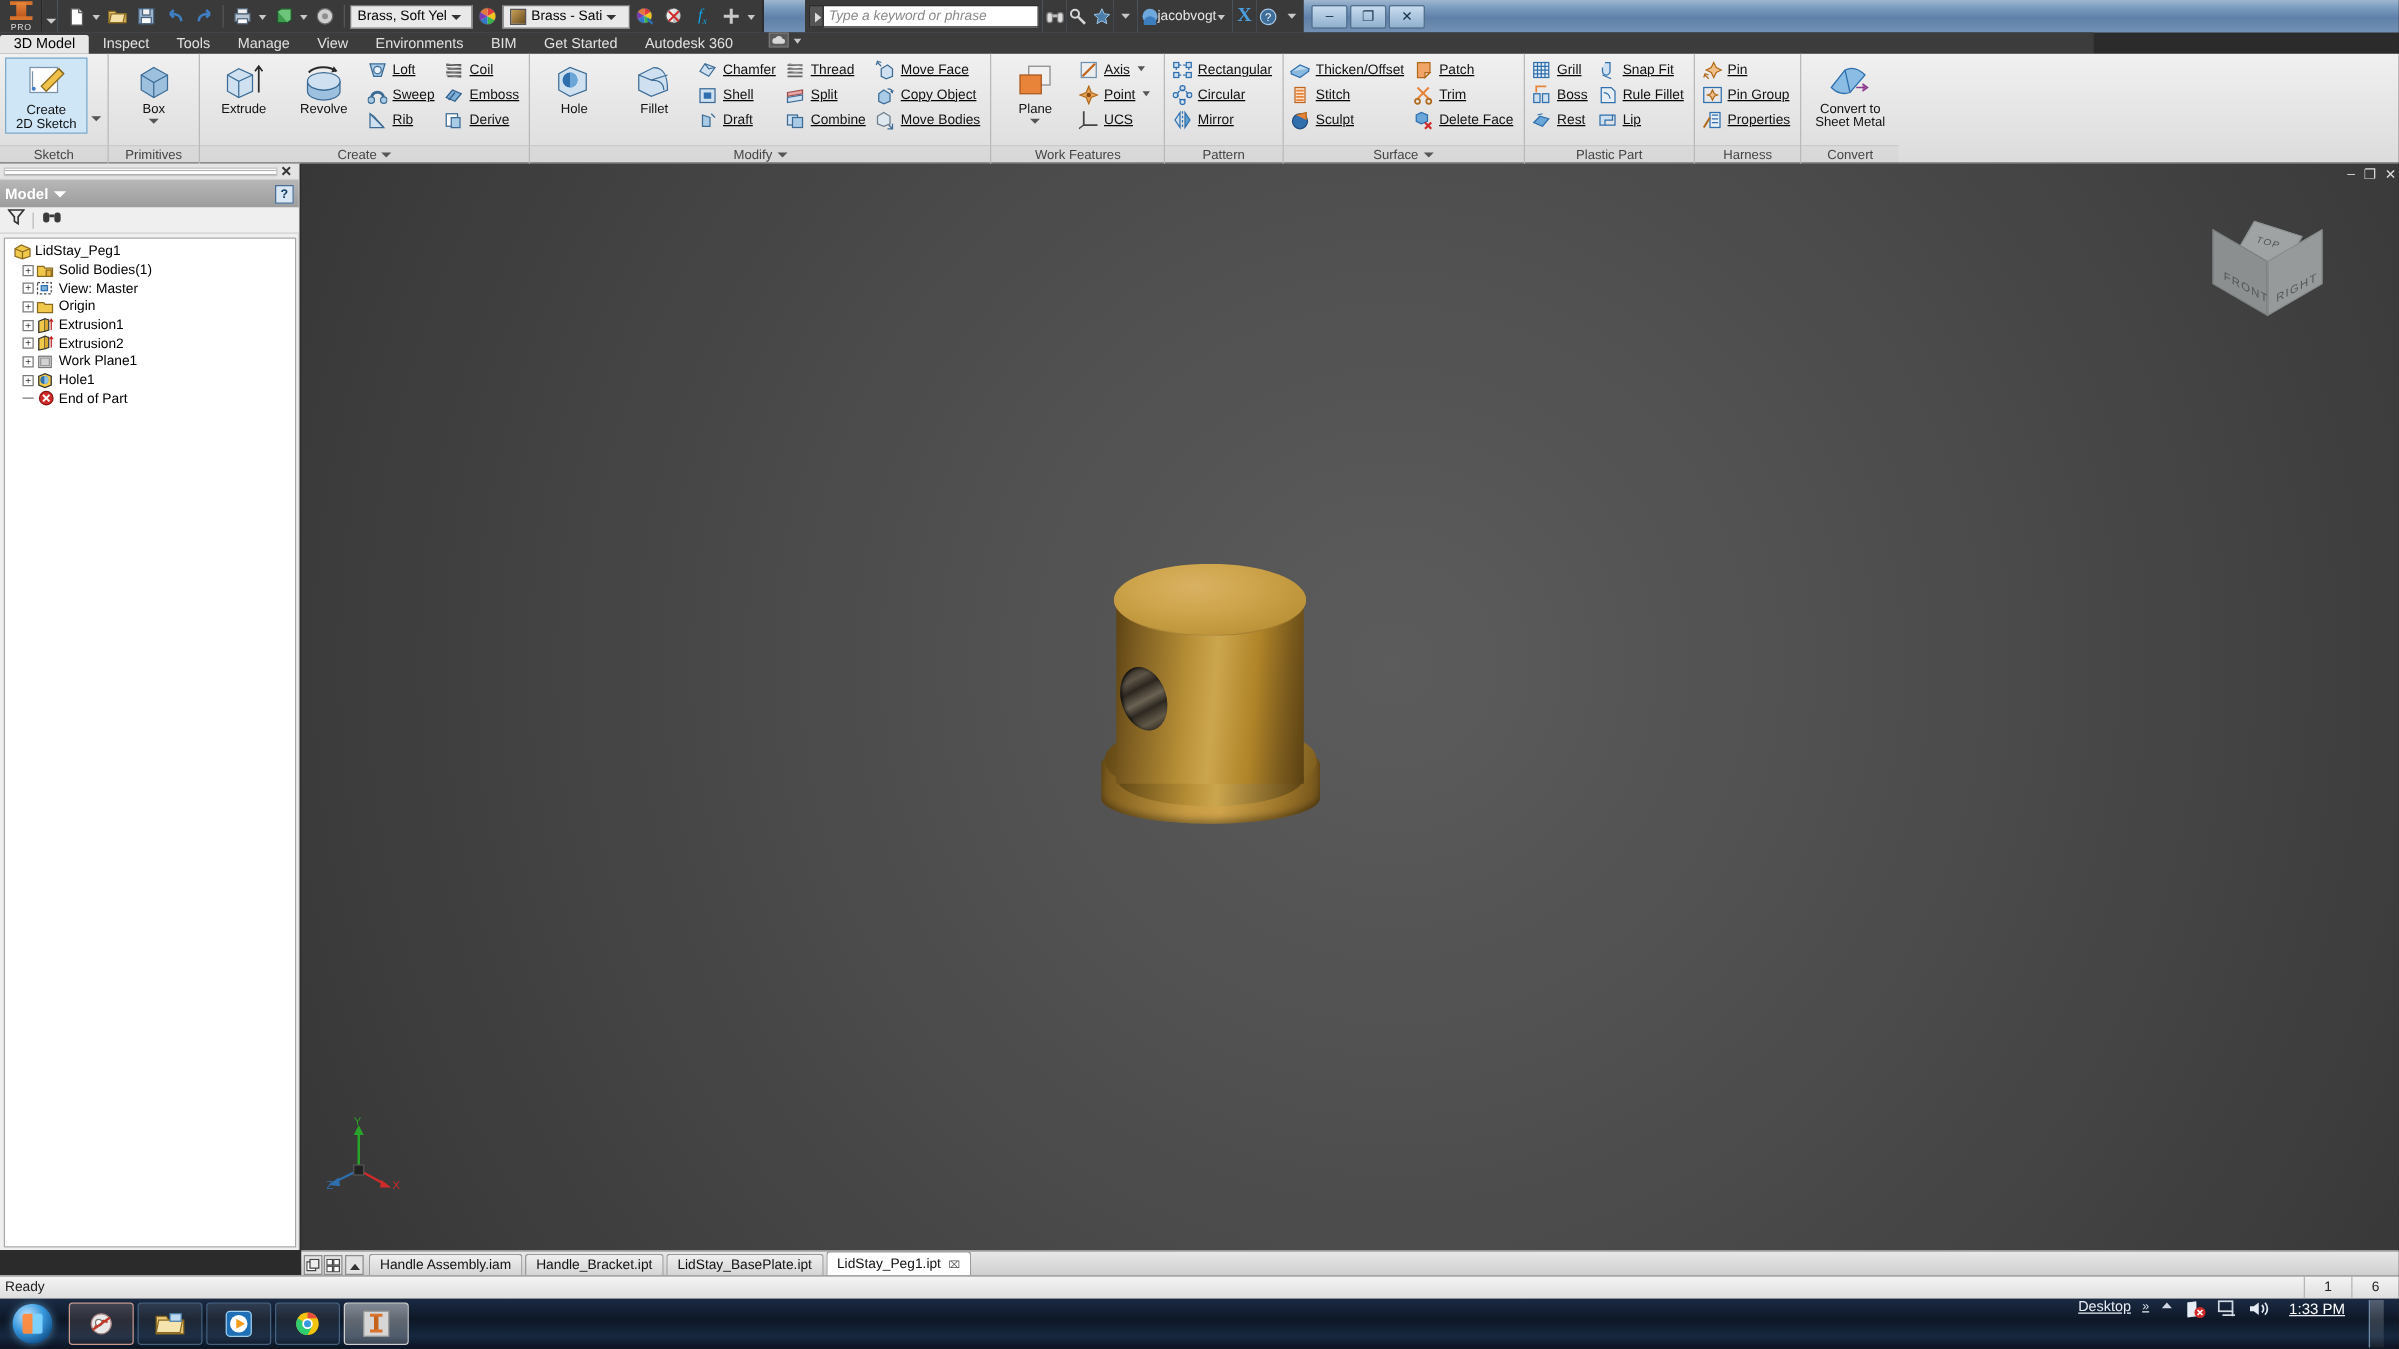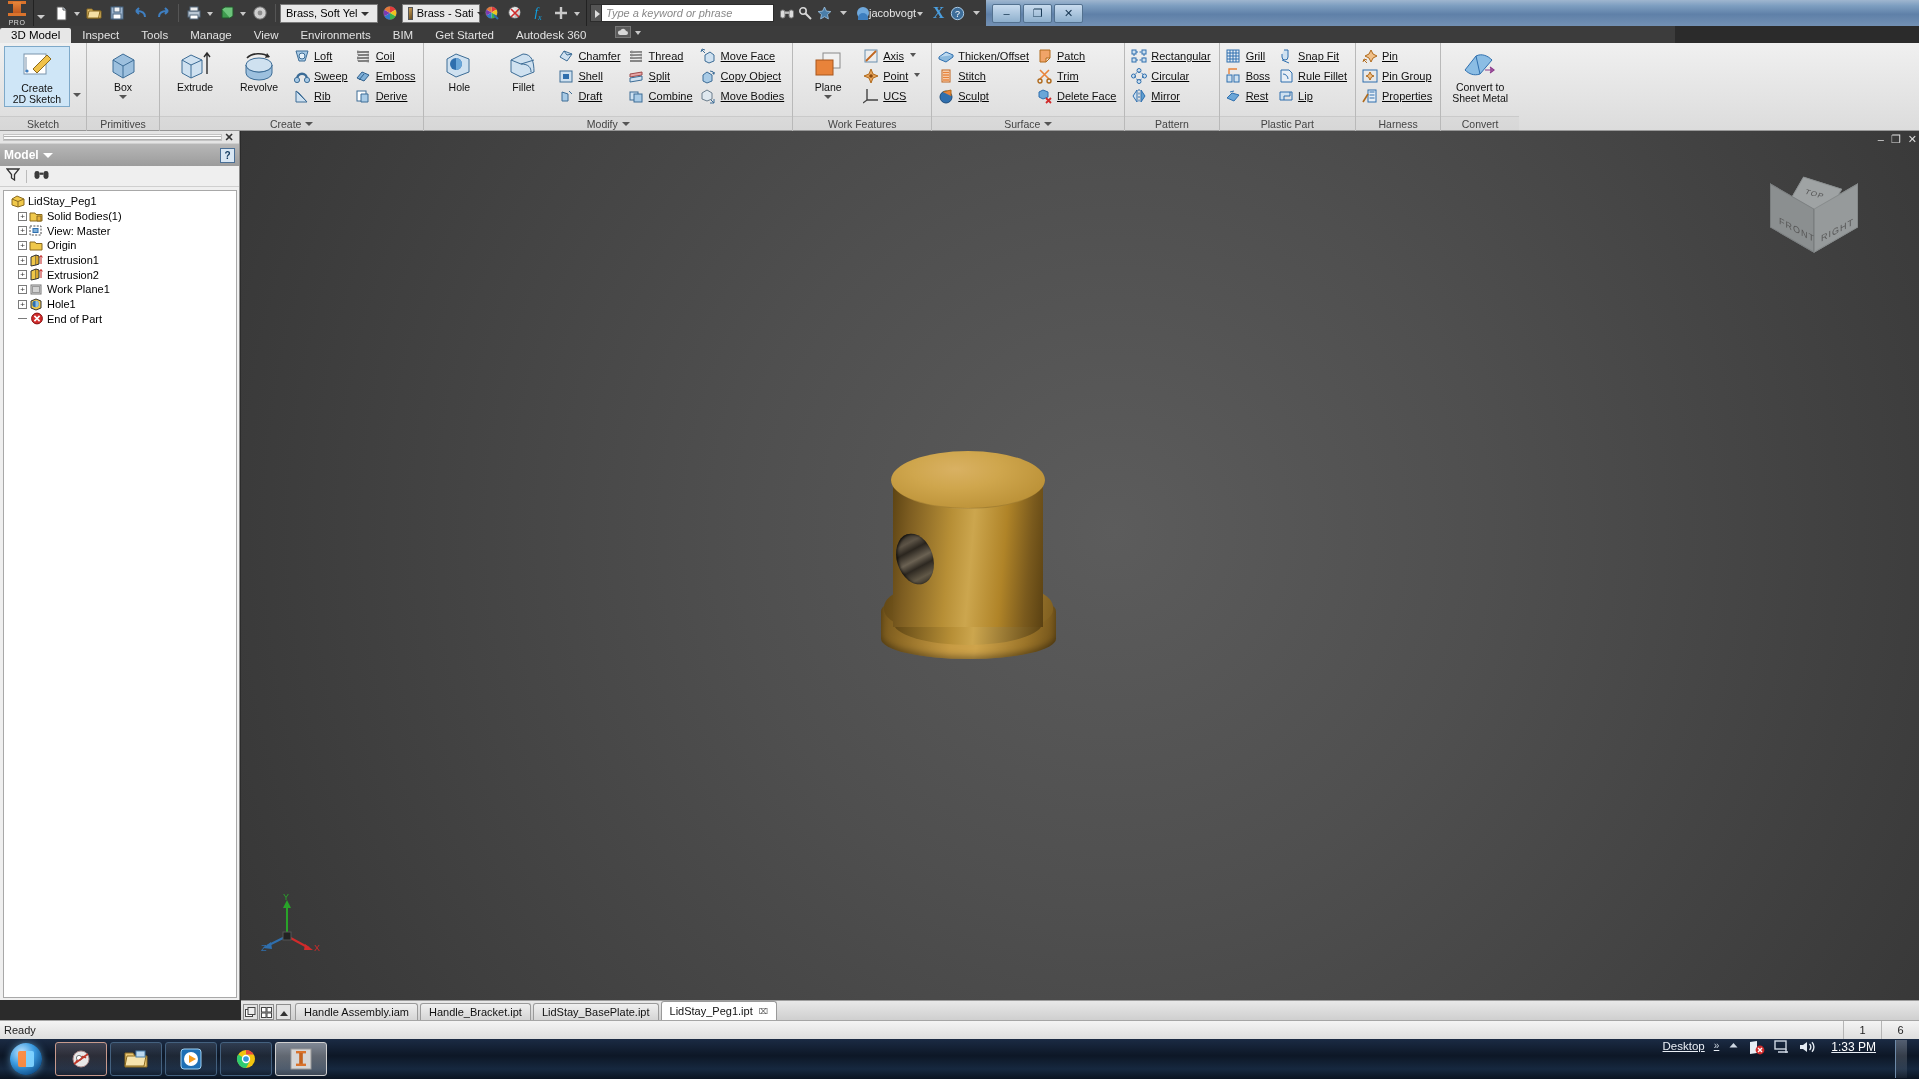--- a/index.html
+++ b/index.html
@@ -48,21 +48,21 @@
     border-top:4px solid #333; }
   .swatch { width:13px; height:13px; border:1px solid #555; margin-right:4px;
     background:linear-gradient(135deg,#c8a05a,#6b4c1d); }
 
   .tb-title { flex:1; text-align:center; font-size:12px; color:#f2f6fa;
     text-shadow:0 1px 1px rgba(0,0,0,.45); white-space:nowrap; }
   .tb-title .docname { margin-left:22px; }
 
   .tb-right { display:flex; align-items:center; height:26px; }
   .searchwrap { display:flex; align-items:center; height:26px; background:#3a3a3a;
-    padding:0 3px; }
+    padding:0 3px;margin-left:33px; }
   .search-caret { width:12px; height:18px; background:#555; position:relative;
     border:1px solid #2c2c2c; }
   .search-caret:after{ content:""; position:absolute; left:4px; top:5px;
     border-top:4px solid transparent; border-bottom:4px solid transparent;
     border-left:5px solid #ddd; }
   .searchbox { width:172px; height:18px; background:#fff; border:1px solid #2c2c2c;
     border-left:none; font-size:11px; color:#888; font-style:italic;
     padding:1px 4px; display:flex; align-items:center; }
   .tbicon { width:19px; height:26px; display:flex; align-items:center;
     justify-content:center; background:#3a3a3a; }
@@ -352,21 +352,21 @@
         <svg width="16" height="16" viewBox="0 0 16 16">
           <circle cx="8" cy="8" r="6.4" fill="#eee" stroke="#555"></circle>
           <path d="M8 8 L8 1.6 A6.4 6.4 0 0 1 13.5 4.8 Z" fill="#e23b3b"></path>
           <path d="M8 8 L13.5 4.8 A6.4 6.4 0 0 1 13.5 11.2 Z" fill="#f0c31d"></path>
           <path d="M8 8 L13.5 11.2 A6.4 6.4 0 0 1 8 14.4 Z" fill="#3bb24a"></path>
           <path d="M8 8 L8 14.4 A6.4 6.4 0 0 1 2.5 11.2 Z" fill="#2f79c8"></path>
           <path d="M8 8 L2.5 11.2 A6.4 6.4 0 0 1 2.5 4.8 Z" fill="#7a3bb2"></path>
           <path d="M8 8 L2.5 4.8 A6.4 6.4 0 0 1 8 1.6 Z" fill="#e2783b"></path>
         </svg>
       </div>
-      <div class="matcombo" style="width:78px">
+      <div class="matcombo" style="width:102px">
         <span class="swatch"></span>
         <span class="lbl">Brass - Sati</span>
         <span class="combo-arrow"></span>
       </div>
       <div class="qbtn">
         <svg width="16" height="16" viewBox="0 0 16 16">
           <circle cx="7.5" cy="7.5" r="5.8" fill="#eee" stroke="#555"></circle>
           <path d="M7.5 7.5 L7.5 1.7 A5.8 5.8 0 0 1 12.5 4.6 Z" fill="#e23b3b"></path>
           <path d="M7.5 7.5 L12.5 4.6 A5.8 5.8 0 0 1 12.5 10.4 Z" fill="#f0c31d"></path>
           <path d="M7.5 7.5 L12.5 10.4 A5.8 5.8 0 0 1 7.5 13.3 Z" fill="#3bb24a"></path>
@@ -769,90 +769,20 @@
     </div>
     <div class="panel-title">Work Features</div>
   </div>
 
   <div class="panel">
     <div class="panel-body">
       <div class="col3">
         <div class="smbtn">
           <span class="ic">
             <svg width="16" height="16" viewBox="0 0 16 16">
-                <path d="M1 9 L8 4 L15 7 L8 12 Z" fill="#bcd9ef" stroke="#2f6fae"></path>
-                <path d="M1 9 L1 11 L8 14 L15 9 L15 7" fill="#8bb9dd" stroke="#2f6fae"></path>
-              </svg>
-          </span>
-          <span>Thicken/Offset</span>
-        </div>
-        <div class="smbtn">
-          <span class="ic">
-            <svg width="16" height="16" viewBox="0 0 16 16">
-                <rect x="4" y="2" width="8" height="12" fill="#fbe2cd" stroke="#c0651f"></rect>
-                <g stroke="#e8833a" stroke-width="1.4">
-                  <path d="M5 4.5h6M5 7h6M5 9.5h6M5 12h6"></path>
-                </g>
-              </svg>
-          </span>
-          <span>Stitch</span>
-        </div>
-        <div class="smbtn">
-          <span class="ic">
-            <svg width="16" height="16" viewBox="0 0 16 16">
-                <path d="M2 9 a6 6 0 0 0 12 0 a6 6 0 0 0 -12 0z" fill="#2f6fae" stroke="#1d4c7c"></path>
-                <path d="M5 4 L13 2 L13 8" fill="#e8833a" stroke="#b06a1c"></path>
-              </svg>
-          </span>
-          <span>Sculpt</span>
-        </div>
-      </div>
-      <div class="col3">
-        <div class="smbtn">
-          <span class="ic">
-            <svg width="16" height="16" viewBox="0 0 16 16">
-                <path d="M3 2 h10 v8 l-4 4 H3 Z" fill="#f0a468" stroke="#b06a1c"></path>
-                <path d="M13 10 l-4 4 0-4 z" fill="#fbe2cd" stroke="#b06a1c"></path>
-              </svg>
-          </span>
-          <span>Patch</span>
-        </div>
-        <div class="smbtn">
-          <span class="ic">
-            <svg width="16" height="16" viewBox="0 0 16 16">
-                <path d="M3 2 L12 11M12 2 L3 11" stroke="#e8833a" stroke-width="1.6" fill="none"></path>
-                <circle cx="3" cy="13" r="2" fill="none" stroke="#b06a1c" stroke-width="1.4"></circle>
-                <circle cx="12" cy="13" r="2" fill="none" stroke="#b06a1c" stroke-width="1.4"></circle>
-              </svg>
-          </span>
-          <span>Trim</span>
-        </div>
-        <div class="smbtn">
-          <span class="ic">
-            <svg width="16" height="16" viewBox="0 0 16 16">
-                <path d="M2 4 L6 2 L11 4 L11 9 L6 11 L2 9 Z" fill="#6aa6d8" stroke="#2f6fae"></path>
-                <path d="M9 10 l5 5M14 10 l-5 5" stroke="#d02b2b" stroke-width="1.8"></path>
-              </svg>
-          </span>
-          <span>Delete Face</span>
-        </div>
-      </div>
-    </div>
-    <div class="panel-title">
-      <span>Surface</span>
-      <span class="pt-caret"></span>
-    </div>
-  </div>
-
-  <div class="panel">
-    <div class="panel-body">
-      <div class="col3">
-        <div class="smbtn">
-          <span class="ic">
-            <svg width="16" height="16" viewBox="0 0 16 16">
                 <g fill="#cfe1f0" stroke="#2f6fae">
                   <rect x="1" y="2" width="4" height="4"></rect>
                   <rect x="11" y="2" width="4" height="4"></rect>
                   <rect x="1" y="10" width="4" height="4"></rect>
                   <rect x="11" y="10" width="4" height="4"></rect>
                 </g>
                 <path d="M5 4h6M3 6v4M13 6v4M5 12h6" stroke="#2f6fae" stroke-dasharray="2 1.5"></path>
               </svg>
           </span>
           <span>Rectangular</span>
@@ -877,20 +807,90 @@
                 <path d="M6 2 L2 8 L6 14 Z" fill="#cfe1f0" stroke="#2f6fae"></path>
                 <path d="M10 2 L14 8 L10 14 Z" fill="#5f9fd0" stroke="#2f6fae"></path>
                 <path d="M8 1 v14" stroke="#2f6fae" stroke-dasharray="2 1.5"></path>
               </svg>
           </span>
           <span>Mirror</span>
         </div>
       </div>
     </div>
     <div class="panel-title">Pattern</div>
+  </div>
+
+  <div class="panel">
+    <div class="panel-body">
+      <div class="col3">
+        <div class="smbtn">
+          <span class="ic">
+            <svg width="16" height="16" viewBox="0 0 16 16">
+                <path d="M1 9 L8 4 L15 7 L8 12 Z" fill="#bcd9ef" stroke="#2f6fae"></path>
+                <path d="M1 9 L1 11 L8 14 L15 9 L15 7" fill="#8bb9dd" stroke="#2f6fae"></path>
+              </svg>
+          </span>
+          <span>Thicken/Offset</span>
+        </div>
+        <div class="smbtn">
+          <span class="ic">
+            <svg width="16" height="16" viewBox="0 0 16 16">
+                <rect x="4" y="2" width="8" height="12" fill="#fbe2cd" stroke="#c0651f"></rect>
+                <g stroke="#e8833a" stroke-width="1.4">
+                  <path d="M5 4.5h6M5 7h6M5 9.5h6M5 12h6"></path>
+                </g>
+              </svg>
+          </span>
+          <span>Stitch</span>
+        </div>
+        <div class="smbtn">
+          <span class="ic">
+            <svg width="16" height="16" viewBox="0 0 16 16">
+                <path d="M2 9 a6 6 0 0 0 12 0 a6 6 0 0 0 -12 0z" fill="#2f6fae" stroke="#1d4c7c"></path>
+                <path d="M5 4 L13 2 L13 8" fill="#e8833a" stroke="#b06a1c"></path>
+              </svg>
+          </span>
+          <span>Sculpt</span>
+        </div>
+      </div>
+      <div class="col3">
+        <div class="smbtn">
+          <span class="ic">
+            <svg width="16" height="16" viewBox="0 0 16 16">
+                <path d="M3 2 h10 v8 l-4 4 H3 Z" fill="#f0a468" stroke="#b06a1c"></path>
+                <path d="M13 10 l-4 4 0-4 z" fill="#fbe2cd" stroke="#b06a1c"></path>
+              </svg>
+          </span>
+          <span>Patch</span>
+        </div>
+        <div class="smbtn">
+          <span class="ic">
+            <svg width="16" height="16" viewBox="0 0 16 16">
+                <path d="M3 2 L12 11M12 2 L3 11" stroke="#e8833a" stroke-width="1.6" fill="none"></path>
+                <circle cx="3" cy="13" r="2" fill="none" stroke="#b06a1c" stroke-width="1.4"></circle>
+                <circle cx="12" cy="13" r="2" fill="none" stroke="#b06a1c" stroke-width="1.4"></circle>
+              </svg>
+          </span>
+          <span>Trim</span>
+        </div>
+        <div class="smbtn">
+          <span class="ic">
+            <svg width="16" height="16" viewBox="0 0 16 16">
+                <path d="M2 4 L6 2 L11 4 L11 9 L6 11 L2 9 Z" fill="#6aa6d8" stroke="#2f6fae"></path>
+                <path d="M9 10 l5 5M14 10 l-5 5" stroke="#d02b2b" stroke-width="1.8"></path>
+              </svg>
+          </span>
+          <span>Delete Face</span>
+        </div>
+      </div>
+    </div>
+    <div class="panel-title">
+      <span>Surface</span>
+      <span class="pt-caret"></span>
+    </div>
   </div>
 
   <div class="panel">
     <div class="panel-body">
       <div class="col3">
         <div class="smbtn">
           <span class="ic">
             <svg width="16" height="16" viewBox="0 0 16 16">
                 <rect x="2" y="2" width="12" height="12" fill="#e7eef5" stroke="#2f6fae"></rect>
                 <g stroke="#2f6fae">

